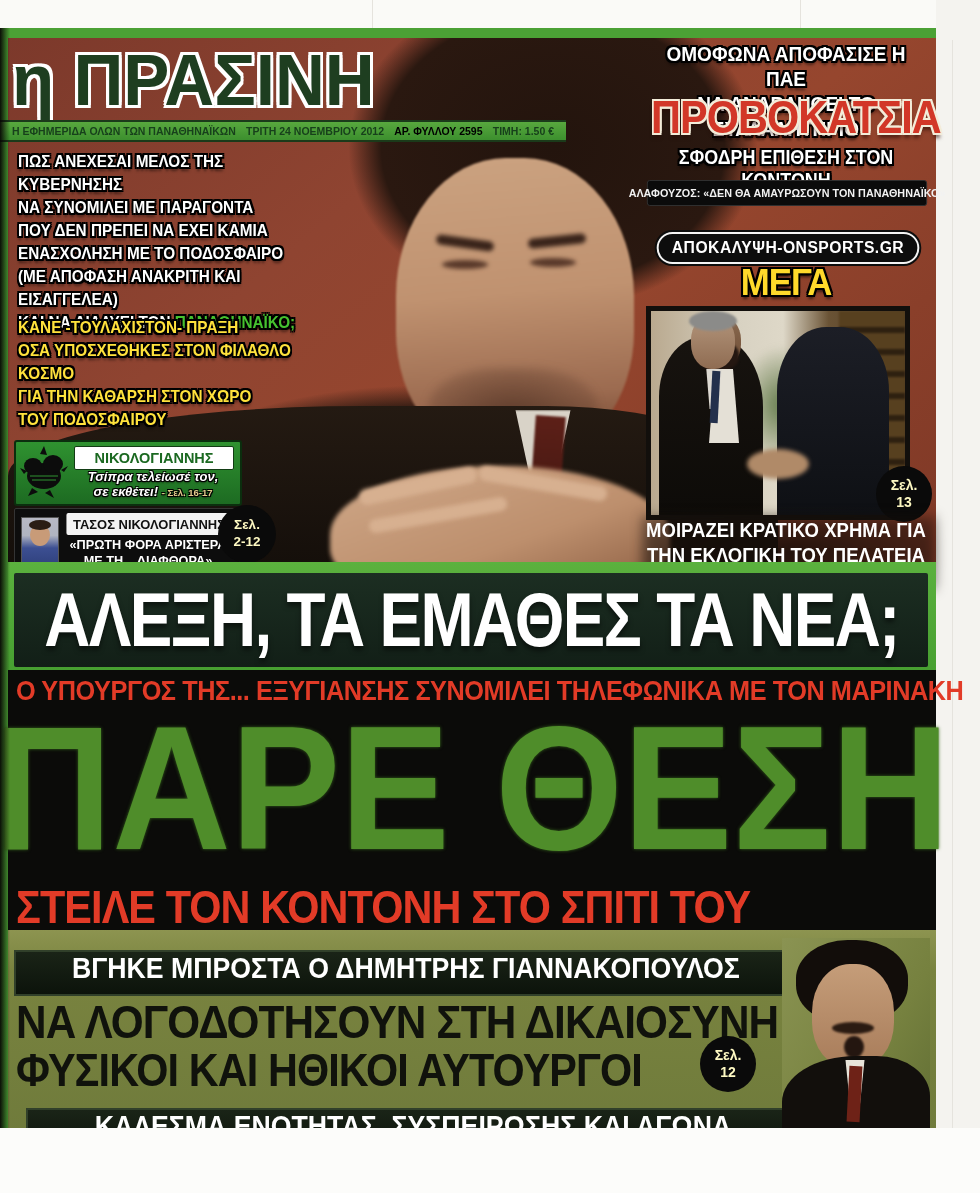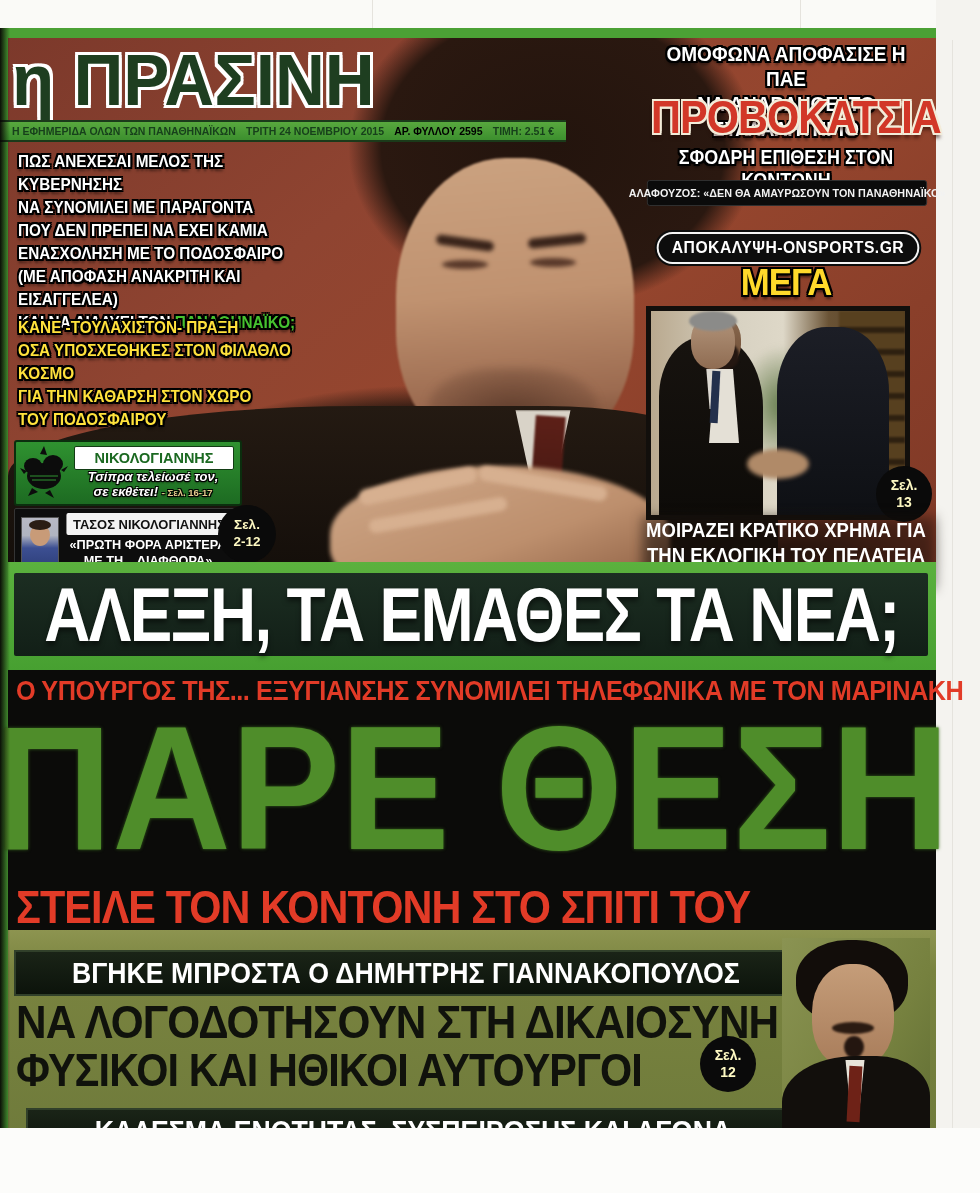--- a/index.html
+++ b/index.html
@@ -71,31 +71,31 @@
   .manR-head{position:absolute;left:40px;top:4px;width:44px;height:54px;border-radius:46%;background:linear-gradient(#b4967c,#8f6c52);}
   .manR-hair{position:absolute;left:38px;top:0px;width:48px;height:20px;border-radius:50%;background:#8b8b89;filter:blur(1px);}
   .manR-shirt{position:absolute;left:52px;top:58px;width:22px;height:40px;background:#ddd9d2;clip-path:polygon(15% 0,85% 0,70% 100%,30% 100%);}
   .manR-tie{position:absolute;left:60px;top:60px;width:8px;height:52px;background:#23304c;transform:rotate(3deg);}
   .shake{position:absolute;left:96px;top:138px;width:62px;height:30px;border-radius:50%;background:#b08a68;filter:blur(2px);}
   .badge-13{left:876px;top:438px;width:56px;height:56px;font-size:14px;}
   .caption-bg{left:642px;top:488px;width:294px;height:74px;background:radial-gradient(rgba(22,14,9,.9),rgba(22,14,9,.4));filter:blur(6px);}
   .rc-caption{left:636px;top:490px;width:300px;font-size:19.5px;font-weight:800;line-height:25px;color:#fff;transform:scaleX(.95);transform-origin:center top;}
   
   .band-green{left:8px;top:534px;width:928px;height:108px;background:linear-gradient(#5bb13e,#47a031);}
-  .band-dark{position:absolute;left:6px;top:11px;width:914px;height:83px;background:linear-gradient(#1c2e22,#121f17);border-radius:2px;display:flex;align-items:center;justify-content:center;}
+  .band-dark{position:absolute;left:6px;top:11px;width:914px;height:94px;background:linear-gradient(#1c2e22,#121f17);border-radius:2px;display:flex;align-items:center;justify-content:center;}
   .main-headline{font-size:76px;font-weight:900;color:#fff;letter-spacing:-2px;white-space:nowrap;transform:scaleX(.84);line-height:1;text-shadow:0 4px 6px rgba(0,0,0,.5);}
   
   .band-black{left:8px;top:642px;width:928px;height:260px;background:#0b0b09;}
   .red-kicker{position:absolute;left:8px;top:5px;width:920px;font-size:27.5px;font-weight:900;color:#e23b27;white-space:nowrap;transform:scaleX(.92);transform-origin:left top;letter-spacing:-.5px;}
   .giant{position:absolute;left:0px;top:28px;width:928px;height:180px;display:flex;align-items:center;justify-content:center;}
   .giant-txt{font-size:152px;font-weight:900;color:#4f8d2a;letter-spacing:0px;white-space:nowrap;line-height:1;transform:scale(1.08,1.16);text-shadow:0 0 3px #3a6b1e;}
   .red-sub{position:absolute;left:8px;top:210px;font-size:46px;font-weight:900;color:#e23b27;white-space:nowrap;transform:scaleX(.9);transform-origin:left top;letter-spacing:-1px;}
   
   .band-olive{left:8px;top:902px;width:928px;height:226px;background:linear-gradient(#8d9450 0%,#79833f 18%,#6e7a3b 100%);}
-  .strip{background:linear-gradient(#1a2417,#0c130b);border:2px solid #31402a;display:flex;align-items:center;justify-content:center;}
+  .strip{background:linear-gradient(#1a2417,#0c130b);border:2px solid #31402a;display:flex;align-items:flex-start;justify-content:center;}
   .strip1{position:absolute;left:6px;top:20px;width:780px;height:42px;}
   .strip-txt{font-size:29px;font-weight:900;color:#fff;white-space:nowrap;transform:scaleX(.92);}
   .bot-line1{position:absolute;left:8px;top:64px;font-size:47px;font-weight:900;color:#10120c;white-space:nowrap;transform:scaleX(.9);transform-origin:left top;letter-spacing:-1px;}
   .bot-line2{position:absolute;left:8px;top:112px;font-size:47px;font-weight:900;color:#10120c;white-space:nowrap;transform:scaleX(.88);transform-origin:left top;letter-spacing:-1px;}
   .badge-12{left:700px;top:1008px;width:56px;height:56px;font-size:14px;}
   .strip2{position:absolute;left:18px;top:178px;width:770px;height:42px;}
   .photo-g{left:782px;top:910px;width:148px;height:218px;background:linear-gradient(120deg,#8a9352 0%,#76813f 60%,#5f6c33 100%);overflow:hidden;}
   .g-hair{position:absolute;left:14px;top:2px;width:112px;height:84px;border-radius:46%;background:#120d0a;}
   .g-face{position:absolute;left:30px;top:26px;width:82px;height:104px;border-radius:46% 46% 44% 44%;background:linear-gradient(#c59d79,#a87c5a);}
   .g-stache{position:absolute;left:50px;top:84px;width:42px;height:12px;border-radius:50%;background:#2b1b12;filter:blur(1px);}
@@ -137,23 +137,23 @@
       <div class="finger" style="left:350px;top:440px;width:120px;height:16px;transform:rotate(-12deg);"></div>
       <div class="finger" style="left:470px;top:438px;width:130px;height:15px;transform:rotate(10deg);"></div>
       <div class="finger" style="left:360px;top:470px;width:140px;height:14px;transform:rotate(-10deg);"></div>
     </div>
 
     <div class="abs top-slogan-bar"></div>
     <div class="abs top-green-bar"></div>
     <div class="abs logo o-wht3">η ΠΡΑΣΙΝΗ</div>
     <div class="abs tagline-strip">
       <span class="tag-item">Η ΕΦΗΜΕΡΙΔΑ ΟΛΩΝ ΤΩΝ ΠΑΝΑΘΗΝΑΪΚΩΝ</span>
-      <span class="tag-item">ΤΡΙΤΗ 24 ΝΟΕΜΒΡΙΟΥ 2015</span>
+      <span class="tag-item">ΤΡΙΤΗ 24 ΝΟΕΜΒΡΙΟΥ 2012</span>
       <span class="tag-item tag-issue">ΑΡ. ΦΥΛΛΟΥ 2595</span>
-      <span class="tag-item">ΤΙΜΗ: 2.51 €</span>
+      <span class="tag-item">ΤΙΜΗ: 1.50 €</span>
     </div>
 
     <div class="abs intro pre o-blk"><span>ΠΩΣ ΑΝΕΧΕΣΑΙ ΜΕΛΟΣ ΤΗΣ ΚΥΒΕΡΝΗΣΗΣ
 ΝΑ ΣΥΝΟΜΙΛΕΙ ΜΕ ΠΑΡΑΓΟΝΤΑ
 ΠΟΥ ΔΕΝ ΠΡΕΠΕΙ ΝΑ ΕΧΕΙ ΚΑΜΙΑ
 ΕΝΑΣΧΟΛΗΣΗ ΜΕ ΤΟ ΠΟΔΟΣΦΑΙΡΟ
 (ΜΕ ΑΠΟΦΑΣΗ ΑΝΑΚΡΙΤΗ ΚΑΙ ΕΙΣΑΓΓΕΛΕΑ)
 ΚΑΙ ΝΑ ΔΙΑΛΥΕΙ ΤΟΝ</span> <span class="hl">ΠΑΝΑΘΗΝΑΪΚΟ;</span></div>
     <div class="abs demand pre o-blk">ΚΑΝΕ -ΤΟΥΛΑΧΙΣΤΟΝ- ΠΡΑΞΗ
 ΟΣΑ ΥΠΟΣΧΕΘΗΚΕΣ ΣΤΟΝ ΦΙΛΑΘΛΟ ΚΟΣΜΟ

